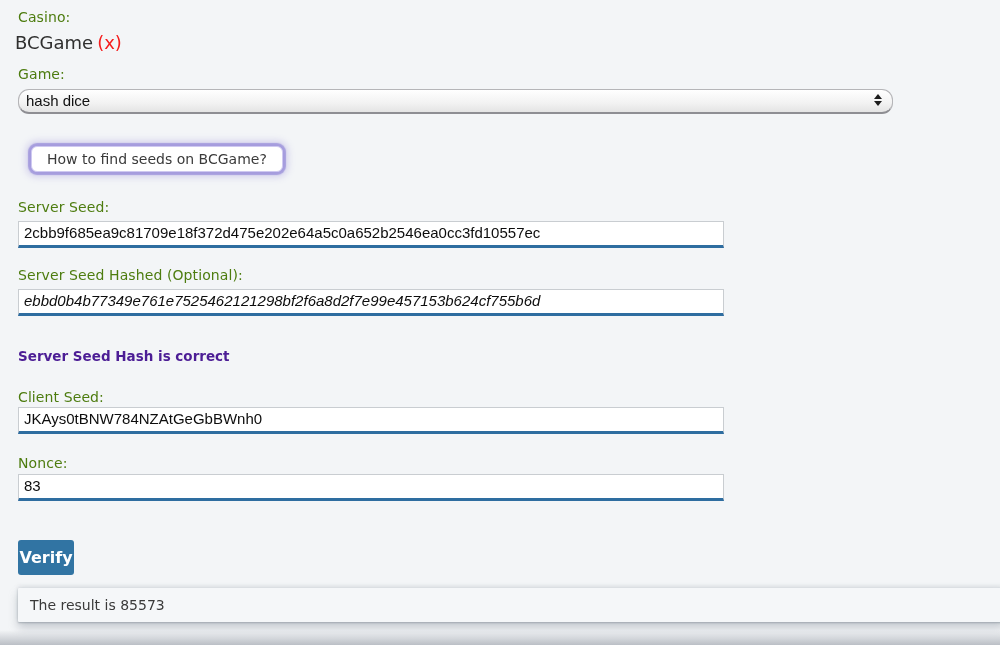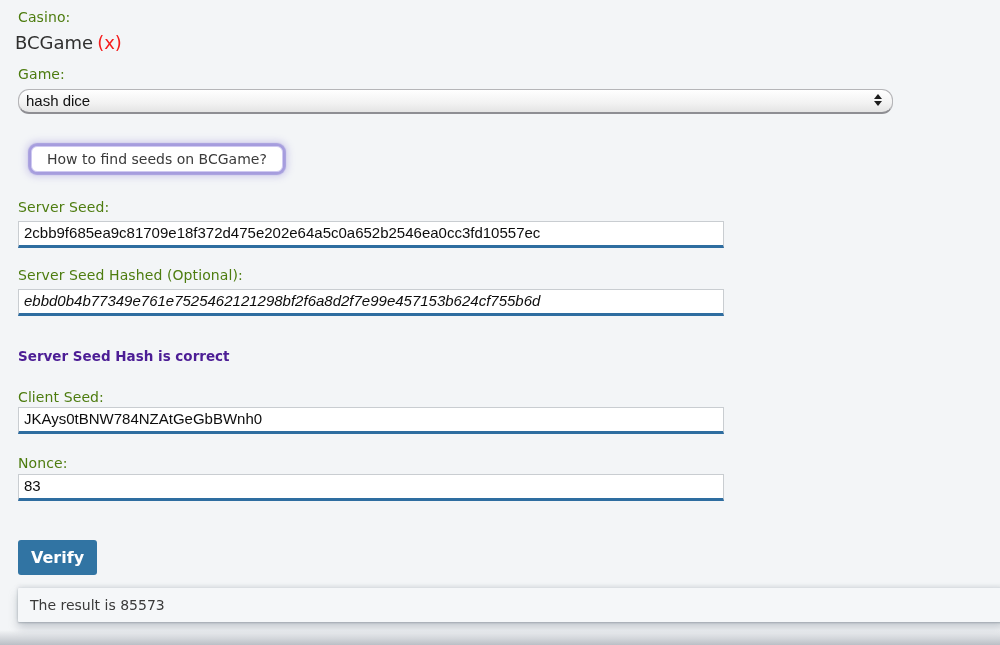--- a/index.html
+++ b/index.html
@@ -68,21 +68,21 @@
     text-underline-offset:3px;
   }
 
   .status-green {
     position:absolute; left:18px; top:348px;
     font-size:13.5px; font-weight:bold; color:#4c1d95;
   }
 
   .verify-btn {
     position:absolute; left:18px; top:540px;
-    width:79px; height:35px;
+    width:56px; height:35px;
     background:#3174a3;
     border:none; border-radius:3px;
     font:bold 16px "DejaVu Sans","Liberation Sans",sans-serif;
     color:#ffffff; cursor:pointer;
   }
 
   .result-box {
     position:absolute; left:18px; right:-4px; top:588px; height:34px;
     background:#f5f7f9;
     border-radius:1px;

